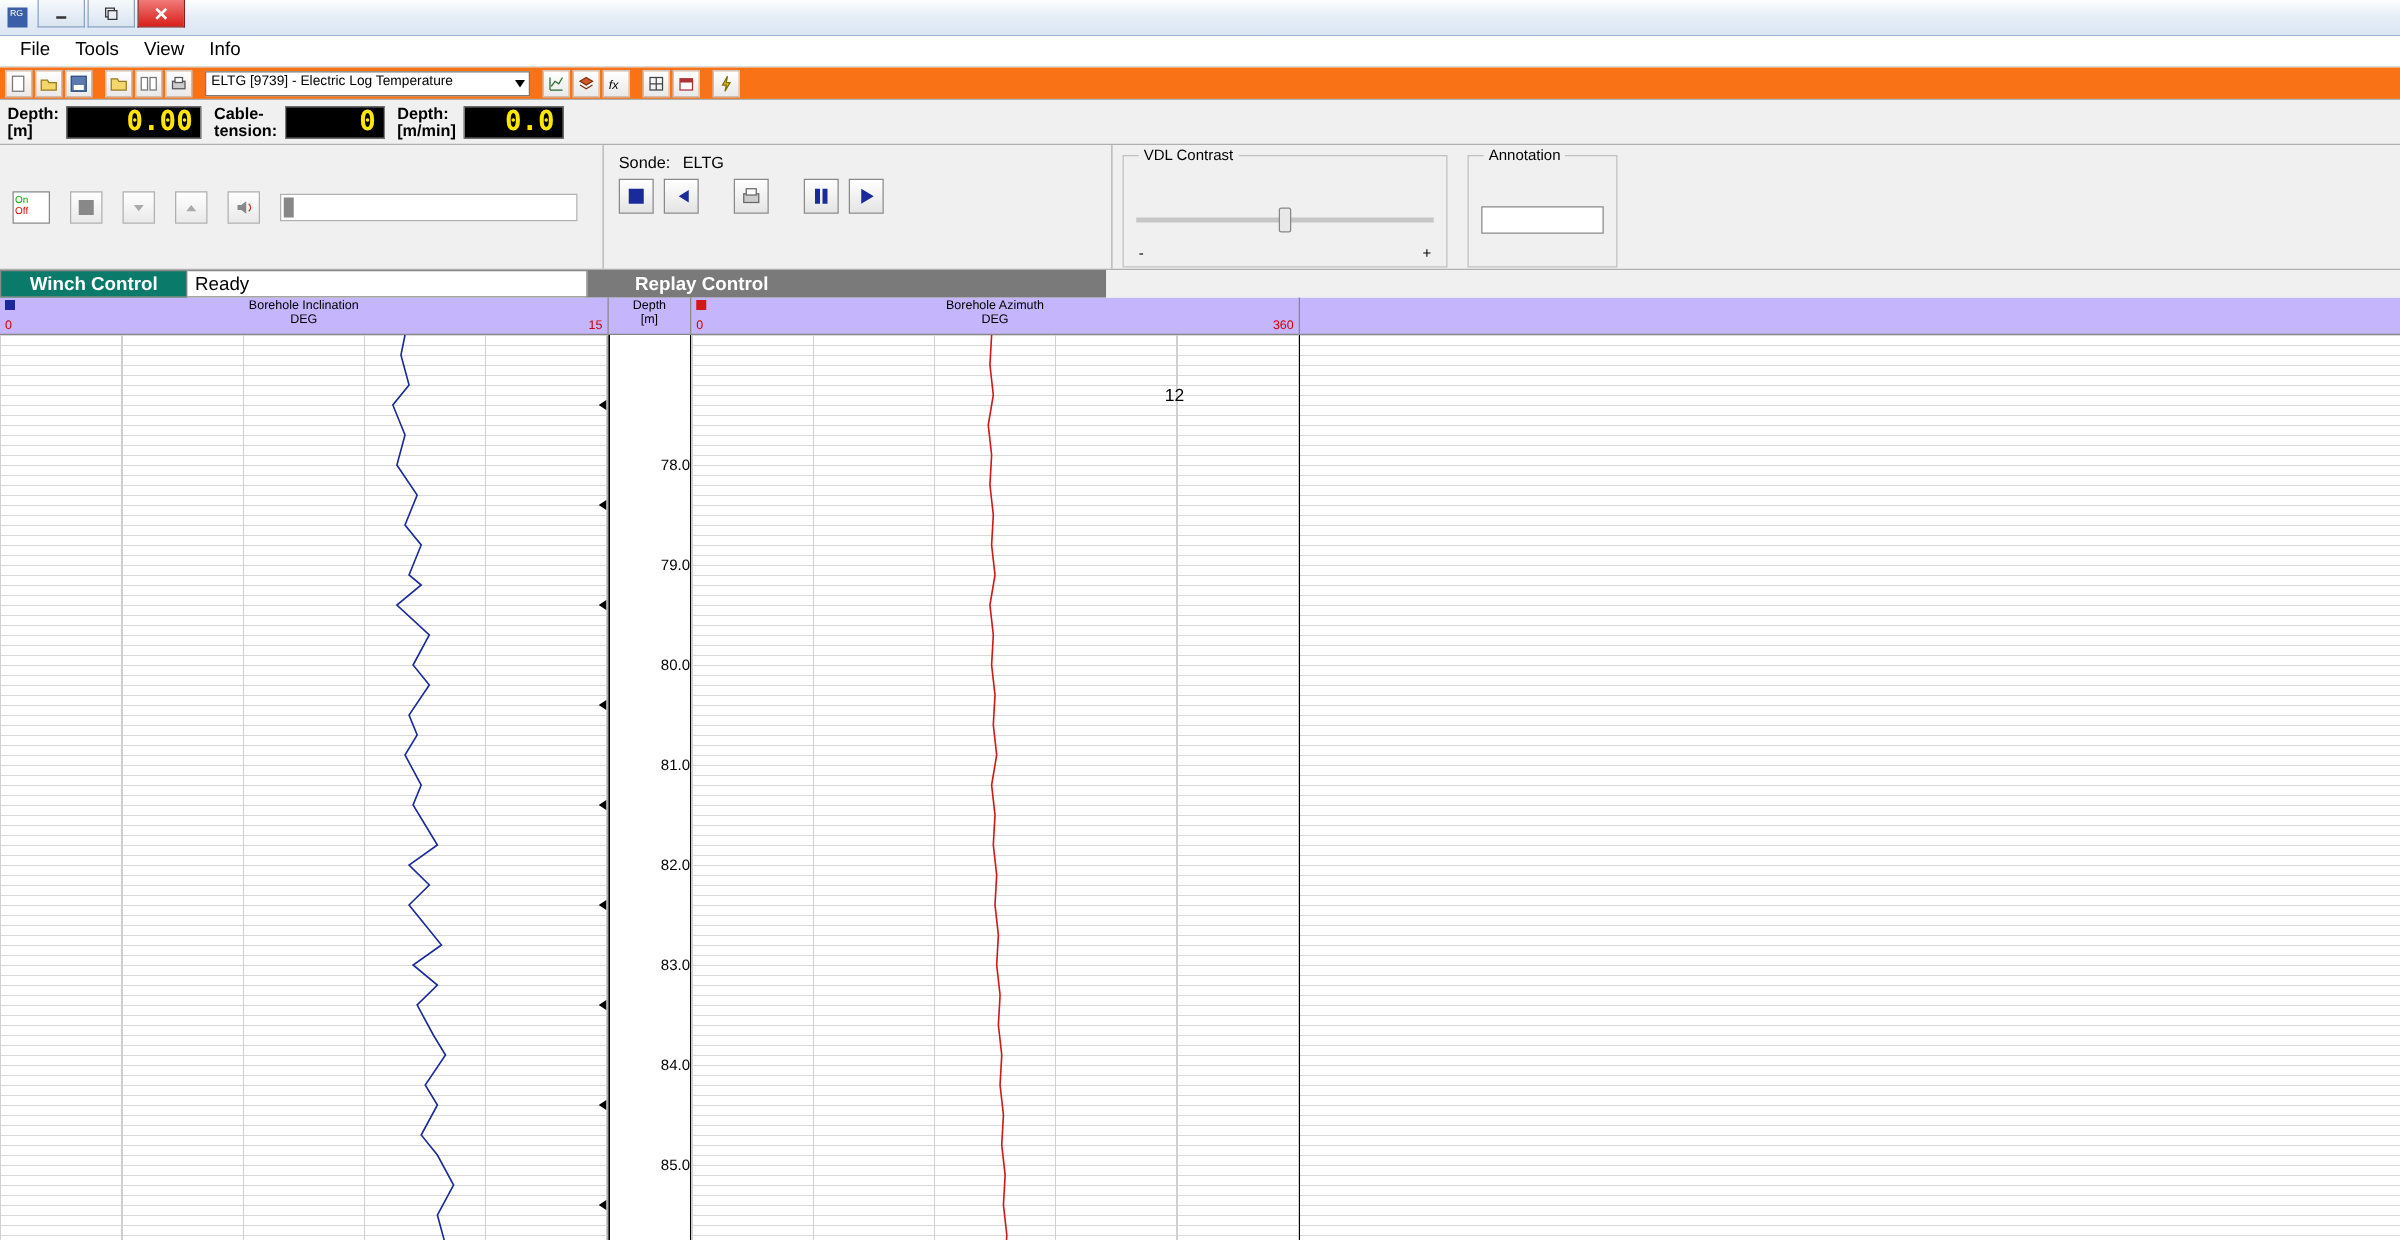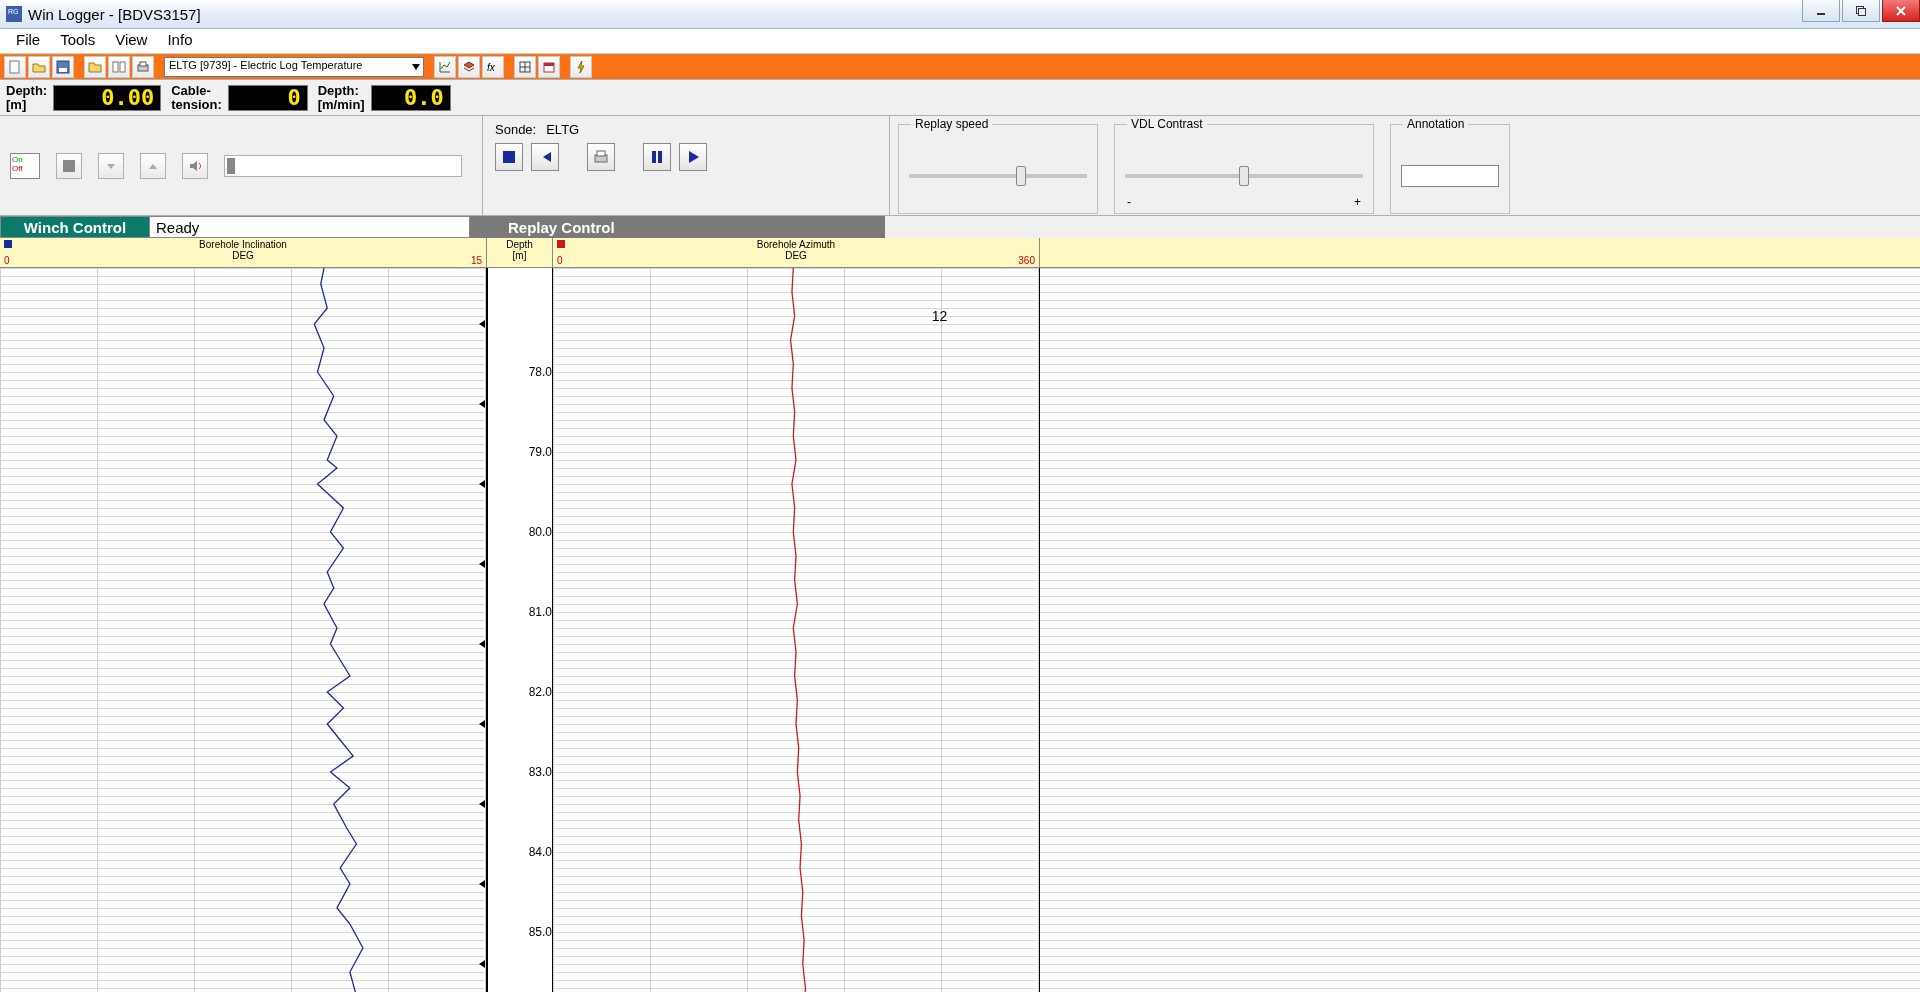--- a/index.html
+++ b/index.html
@@ -47,21 +47,21 @@
   .long-slider .knob{position:absolute;top:-8px;width:10px;height:20px;background:#e8e8e8;border:1px solid #888;border-radius:2px;}
 
   
   .statusrow{height:22px;display:flex;}
   .winch-status{width:150px;background:#0a7a6a;color:#fff;font-size:15px;font-weight:bold;display:flex;align-items:center;justify-content:center;border:1px solid #888;}
   .ready-status{width:320px;font-size:15px;border:1px solid #888;border-left:none;display:flex;align-items:center;padding-left:6px;background:#fff;}
   .replay-status{flex:0 0 415px;background:#7a7a7a;color:#fff;font-size:15px;font-weight:bold;display:flex;align-items:center;padding-left:38px;}
   .status-rest{flex:1;background:#f0f0f0;}
 
   
-  .track-headers{height:30px;display:flex;border-bottom:1px solid #888;background:#fef9c3;}
+  .track-headers{height:30px;display:flex;border-bottom:1px solid #888;background:#c4b5fd;}
   .th{border-right:1px solid #888;position:relative;font-size:10px;text-align:center;}
   .th .swatch{position:absolute;left:4px;top:2px;width:8px;height:8px;}
   .th .name{display:block;padding-top:1px;}
   .th .unit{display:block;}
   .th .min{position:absolute;left:4px;bottom:1px;font-size:10px;color:#c00;}
   .th .max{position:absolute;right:4px;bottom:1px;font-size:10px;color:#c00;}
 
   
   .log-area{position:relative;height:760px;display:flex;overflow:hidden;background:#fff;}
   .track{border-right:1px solid #000;position:relative;height:100%;}
@@ -74,21 +74,20 @@
   .depth-tick::before{left:-4px;border-right:6px solid #000;top:-4px;}
   svg.curve{position:absolute;top:0;left:0;width:100%;height:100%;}
 
   .ann-12{position:absolute;font-size:14px;}
 </style>
 </head>
 <body>
 
 <div class="titlebar">
   <div class="app-icon"></div>
-  <div class="title">Win Logger - [BDVS3157]</div>
   <div class="winbtns">
     <div class="winbtn">
         <svg viewBox="0 0 12 12">
           <path d="M2 9h8" stroke="#333" stroke-width="2"></path>
         </svg>
       </div>
     <div class="winbtn">
         <svg viewBox="0 0 12 12">
           <rect x="1.5" y="1.5" width="7" height="7" fill="none" stroke="#333"></rect>
           <rect x="3.5" y="3.5" width="7" height="7" fill="#e9eef6" stroke="#333"></rect>
@@ -262,26 +261,20 @@
         </div>
       <div class="media-btn">
           <svg width="16" height="16">
             <path d="M4 2l10 6-10 6z" fill="#1a2a9a"></path>
           </svg>
         </div>
     </div>
   </div>
 
   <div style="flex:1;display:flex;gap:10px;padding:4px 8px;">
-    <div class="fieldset" style="flex:0 0 200px;">
-      <div class="legend">Replay speed</div>
-      <div class="long-slider">
-        <div class="knob" style="left:60%;"></div>
-      </div>
-    </div>
     <div class="fieldset" style="flex:0 0 260px;">
       <div class="legend">VDL Contrast</div>
       <div class="long-slider">
         <div class="knob" style="left:48%;"></div>
       </div>
       <span style="position:absolute;left:12px;bottom:4px;font-size:12px;">-</span>
       <span style="position:absolute;right:12px;bottom:4px;font-size:12px;">+</span>
     </div>
     <div class="fieldset" style="flex:0 0 120px;">
       <div class="legend">Annotation</div>

